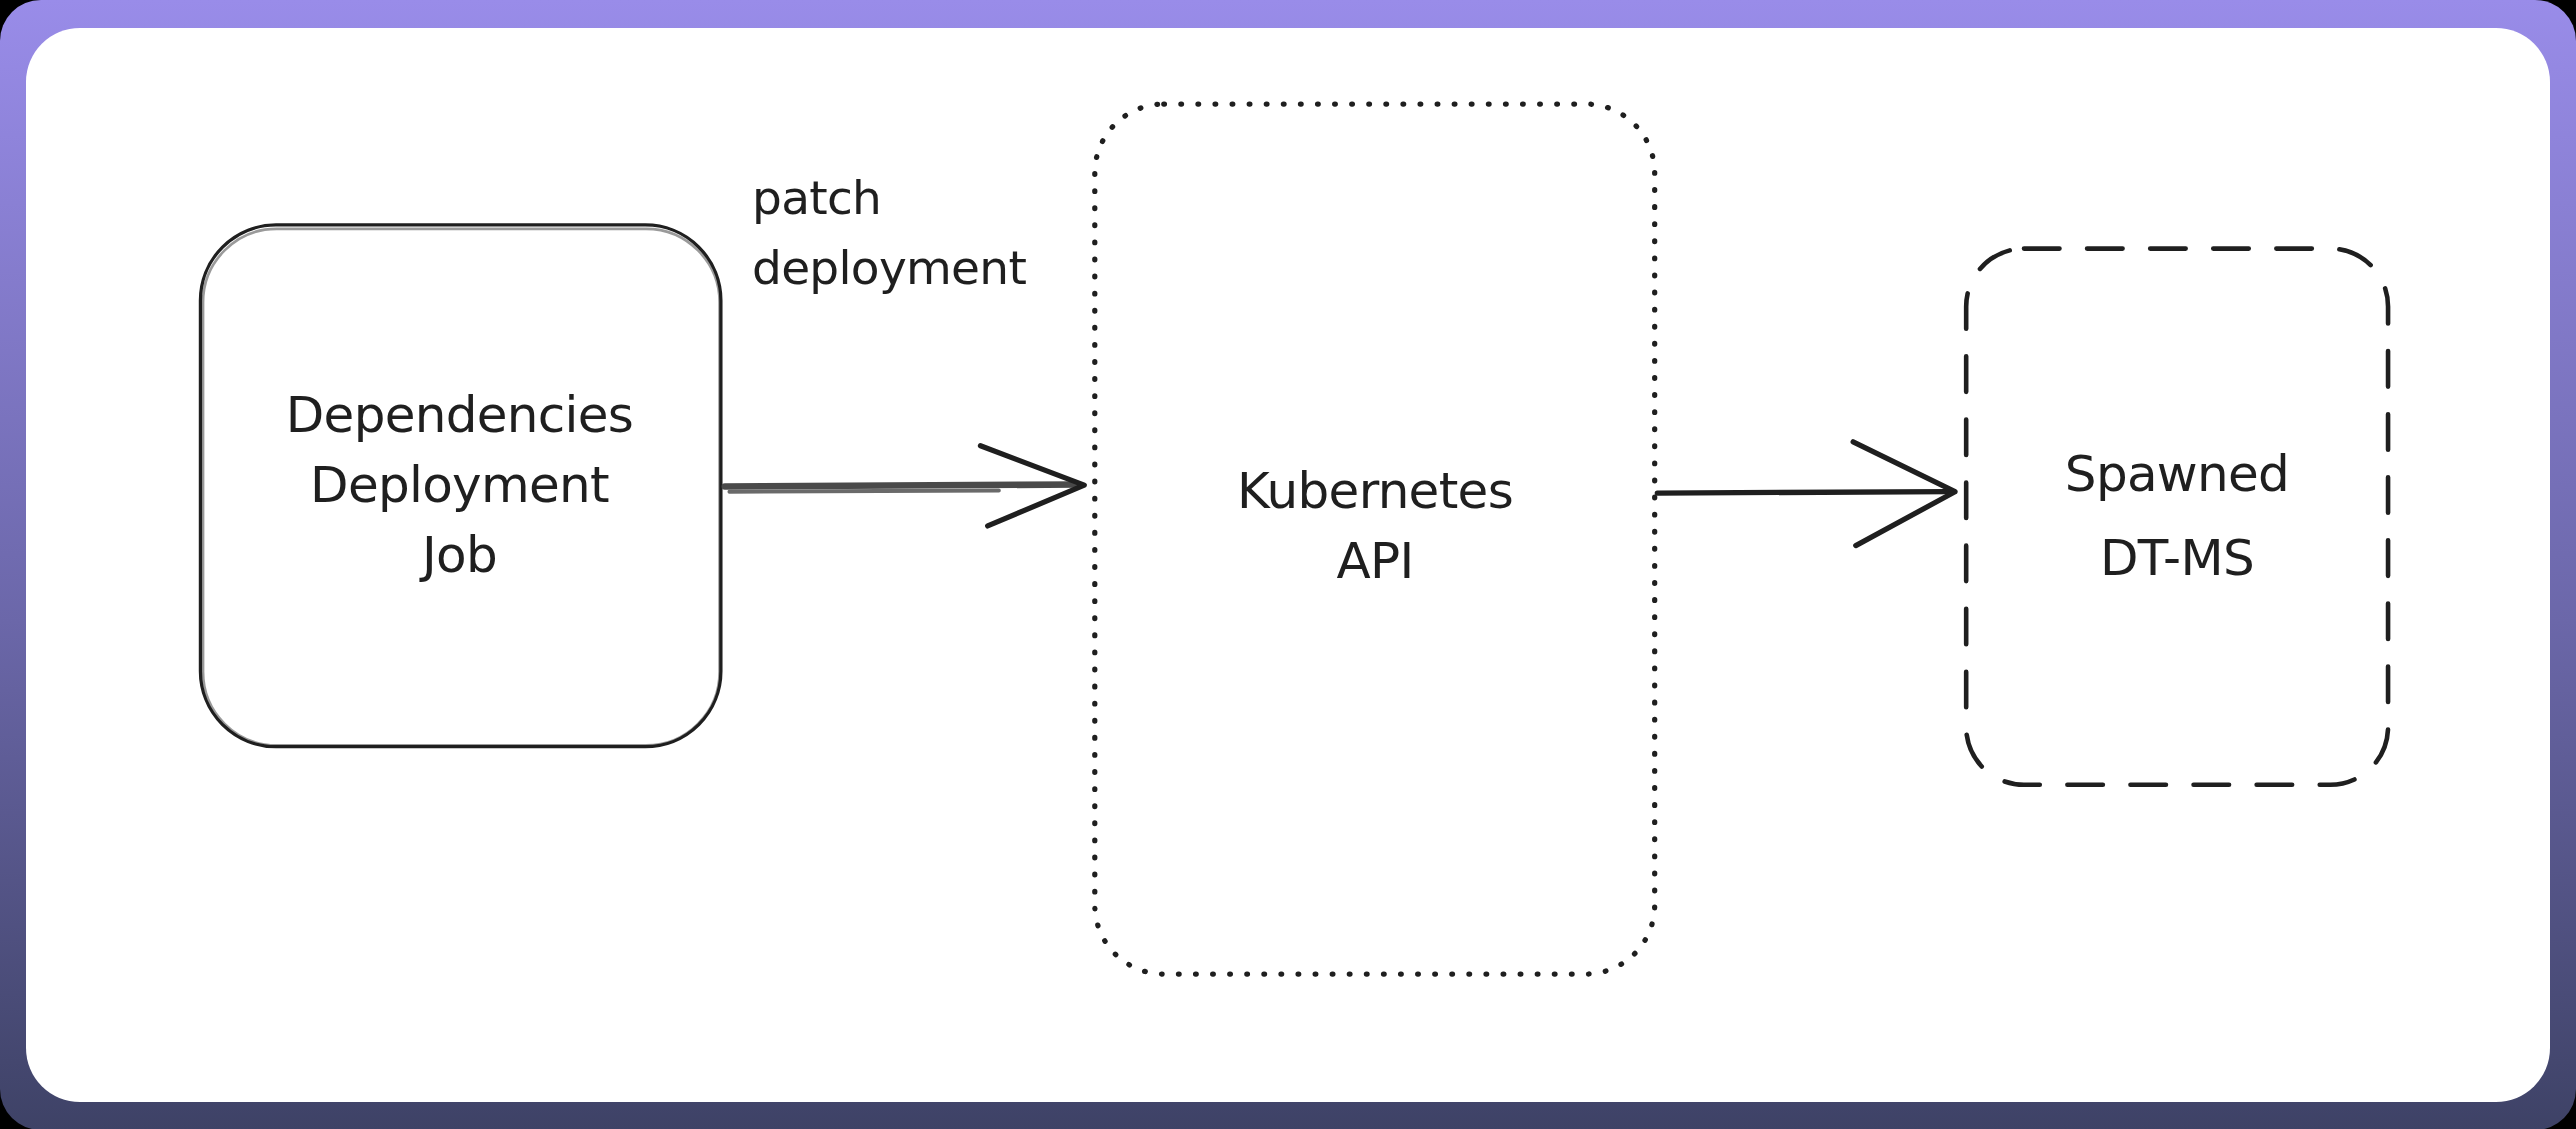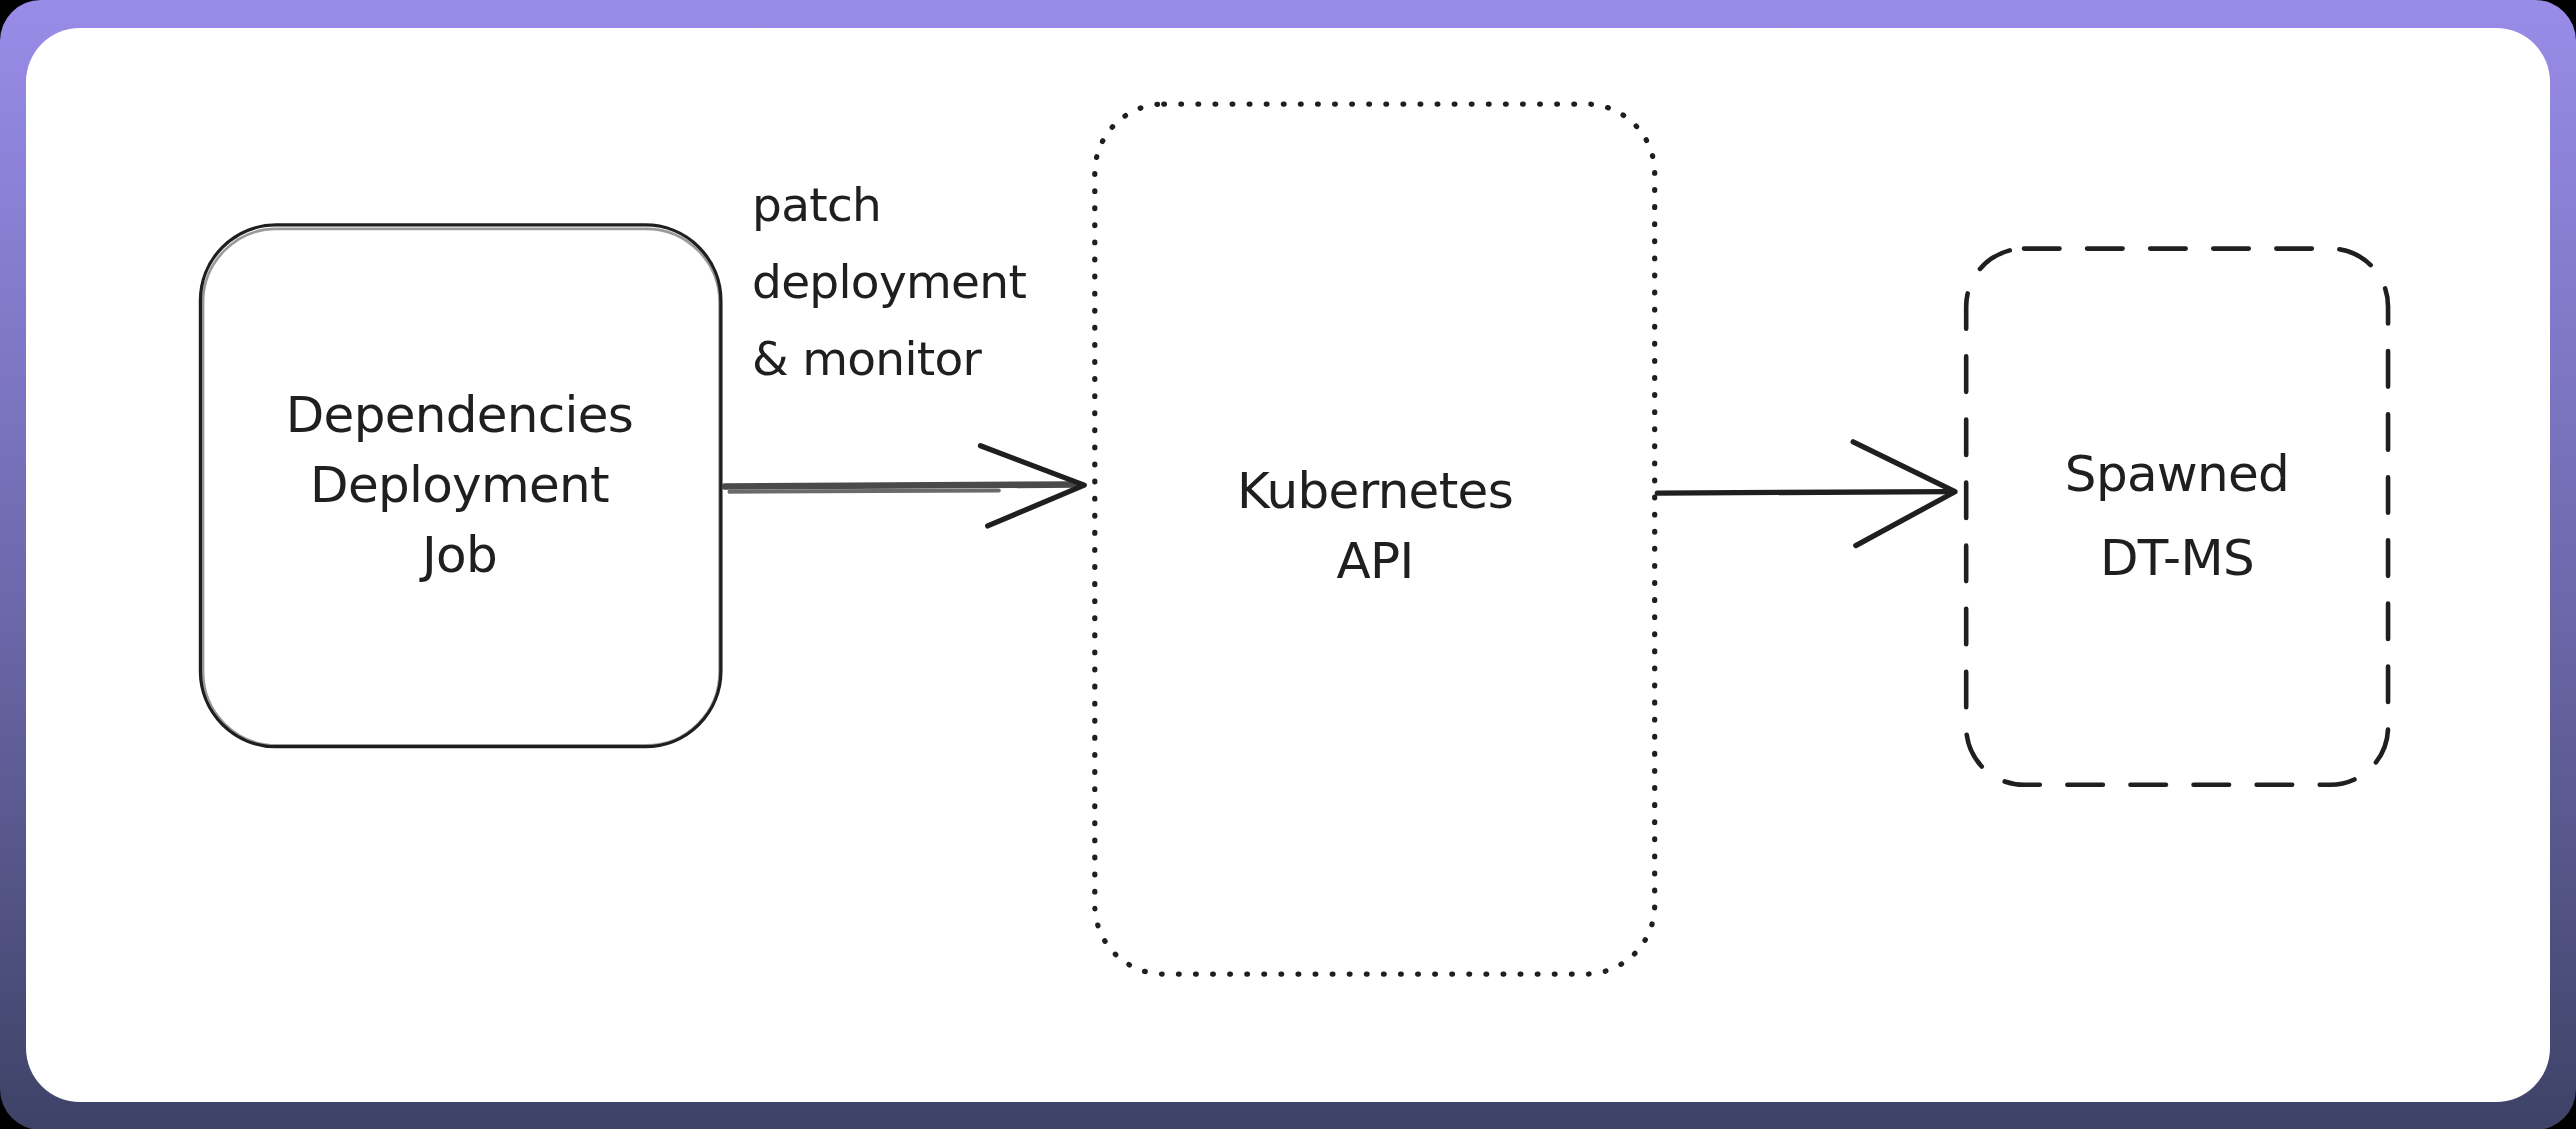--- a/index.html
+++ b/index.html
@@ -46,21 +46,21 @@
   .edge-label {
     position: absolute;
     left: 752px; top: 163px;
     color: #1f1f1f;
     font-size: 47px;
     line-height: 70px;
     letter-spacing: -0.7px;
     text-align: left;
     white-space: nowrap;
   }
-  .edge-label div { display: block; margin-top: 7px; }
+  .edge-label div { display: block; }
 </style>
 </head>
 <body>
 
 <div class="frame">
   <div class="card"></div>
 </div>
 
 <div class="canvas">
 
@@ -99,17 +99,16 @@
   </div>
 
   <div class="node-label node3-label">
     <div>Spawned</div>
     <div>DT-MS</div>
   </div>
 
   <div class="edge-label">
     <div>patch</div>
     <div>deployment</div>
-    <div>&amp; monitor</div>
   </div>
 
 </div>
 
 
 </body></html>

